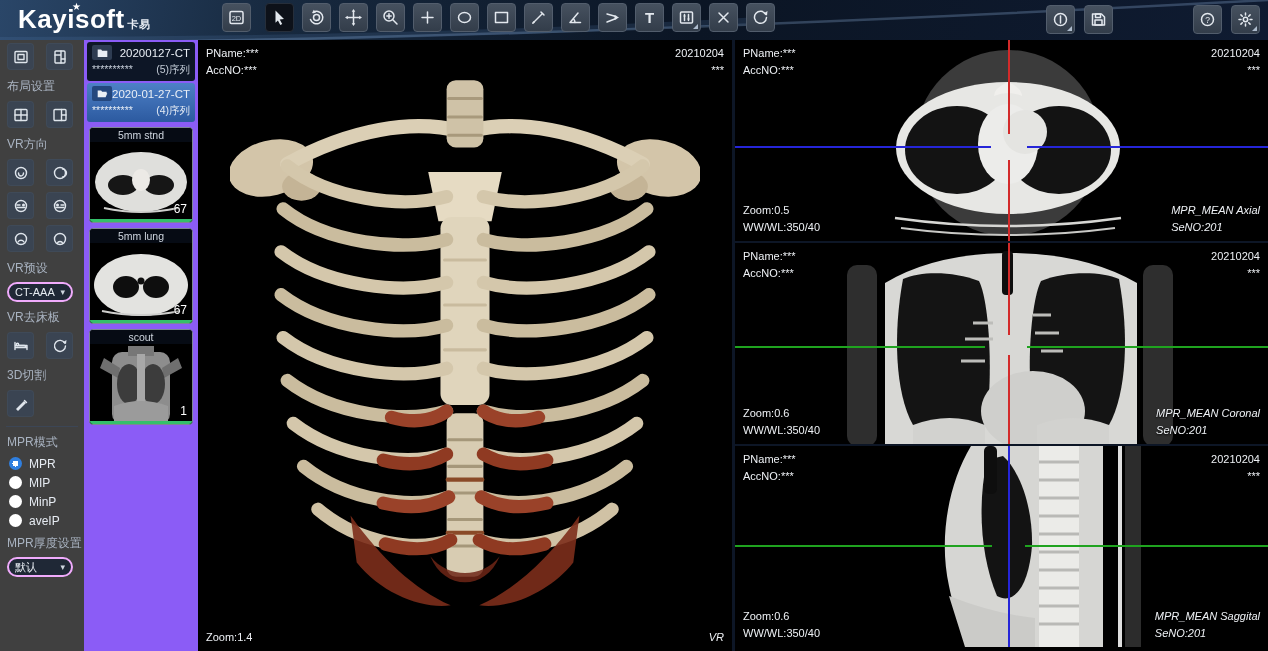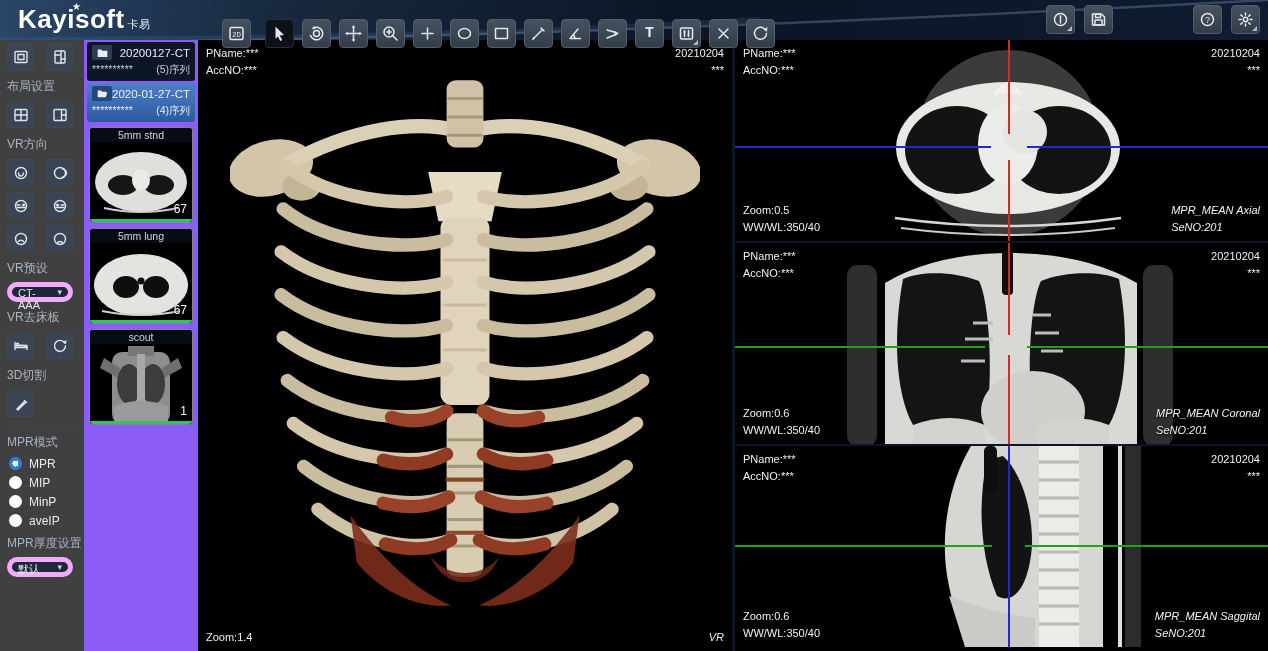--- a/index.html
+++ b/index.html
@@ -8,22 +8,22 @@
   .app { position:relative; width:1268px; height:651px; background:#000; }
 
   
   header { position:absolute; left:0; top:0; width:1268px; height:40px;
     background:linear-gradient(100deg,#2a4668 0%,#17293f 22%,#0b1524 55%,#0f1b31 100%);
     z-index:30; }
   .swoosh { position:absolute; left:0; top:0; width:1268px; height:40px; pointer-events:none; }
   .logo { position:absolute; left:18px; top:4px; color:#fff; font-weight:bold;
     font-size:26px; letter-spacing:0.5px; }
   .logo .star { position:absolute; left:54px; top:-3px; font-size:10px; color:#fff; }
-  .logo-cn { font-size:11px; font-weight:normal; color:#e9eef5; margin-left:3px; }
-  .tools { position:absolute; left:222px; top:19px; display:flex; gap:8px;font-family:Liberation Mono, monospace; }
+  .logo-cn { font-size:11px; font-weight:bold; color:#e9eef5; margin-left:3px; }
+  .tools { position:absolute; left:222px; top:3px; display:flex; gap:8px; }
   .tools-mid { position:absolute; left:1046px; top:5px; display:flex; gap:9px; }
   .tools-right { position:absolute; right:8px; top:5px; display:flex; gap:9px; }
   .tb { position:relative; width:29px; height:29px; border-radius:4px;
     background:linear-gradient(#46515f,#333d4a); border:1px solid #525d6c;
     color:#e3e8ee; display:flex; align-items:center; justify-content:center;
     font-size:15px; cursor:pointer; }
   .tb.active { background:#0d1119; border-color:#262e3a; }
   .tb svg { width:17px; height:17px; stroke:#e3e8ee; fill:none; stroke-width:1.5;
     stroke-linecap:round; stroke-linejoin:round; }
   .tb .fillw { fill:#e3e8ee; stroke:none; }
@@ -34,22 +34,22 @@
   .sidebar { position:absolute; left:0; top:40px; width:84px; height:611px;
     background:#404040; color:#a9b3c1; font-size:12px; z-index:20; }
   .side-label { padding:5px 0 3px 7px; color:#a9b3c1; }
   .btn-row { display:flex; gap:12px; padding:3px 0 3px 7px; }
   .sb { width:27px; height:27px; border-radius:4px; background:#3a4452;
     border:1px solid #49556456; display:flex; align-items:center; justify-content:center;
     cursor:pointer; }
   .sb svg { width:16px; height:16px; stroke:#dfe5ec; fill:none; stroke-width:1.4;
     stroke-linecap:round; stroke-linejoin:round; }
   .pill { margin:2px 5px 2px 7px; width:66px; height:20px; border-radius:10px;
-    background:#1f2836; border:5px solid #f0abfc; color:#e5eaf0; font-size:11px;
-    display:flex; align-items:flex-start; padding:0 6px; cursor:pointer; }
+    background:#1f2836; border:2px solid #f0abfc; color:#e5eaf0; font-size:11px;
+    display:flex; align-items:center; padding:0 6px; cursor:pointer; }
   .pill .chev { margin-left:auto; font-size:9px; color:#cfd6df; }
   .radio-row { display:flex; align-items:center; gap:7px; padding:2px 0 2px 9px;
     height:19px; cursor:pointer; }
   .radio-dot { width:13px; height:13px; border-radius:50%; background:#fff; }
   .radio-row.sel .radio-dot { background:radial-gradient(circle at 50% 50%, #fff 0 3px, #2f7fe0 3px); }
   .radio-label { color:#e6ebf2; font-size:12px; }
   .divider { height:1px; background:#3c4656; margin:6px 6px 2px 6px; }
 
   
   .series { position:absolute; left:84px; top:40px; width:114px; height:611px;

